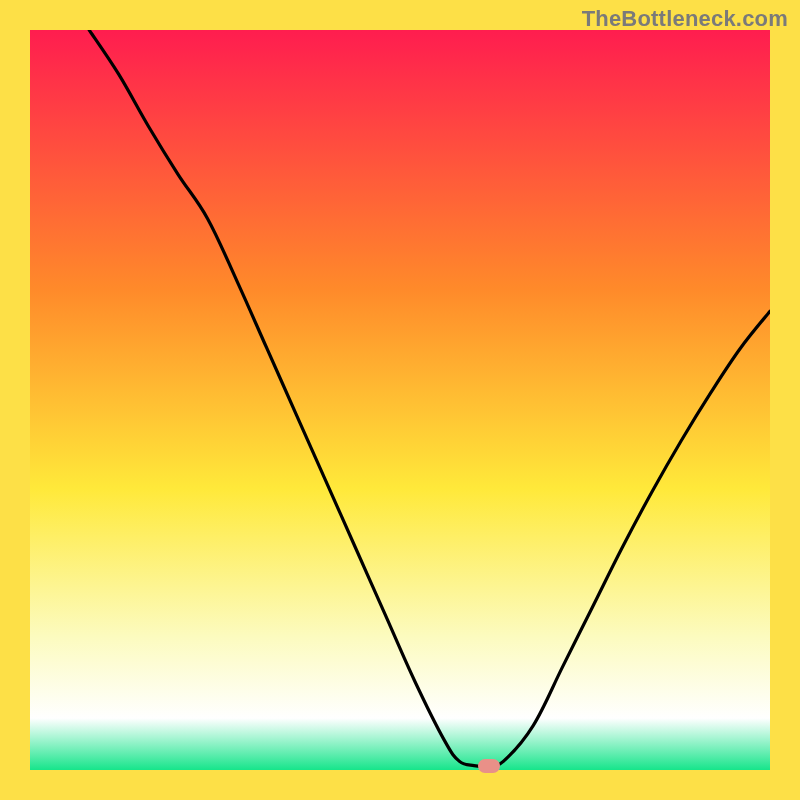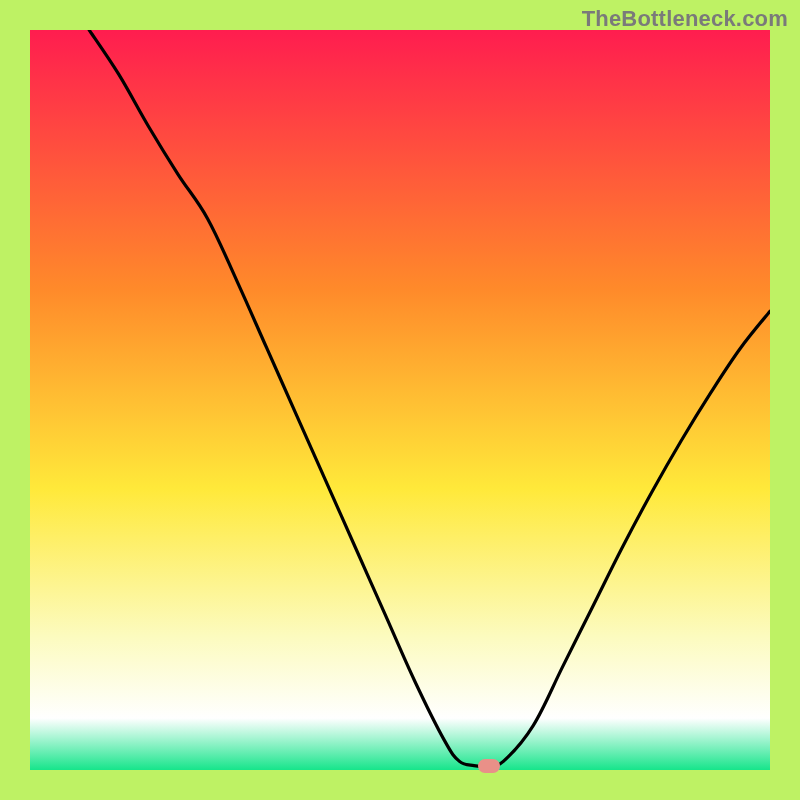--- a/index.html
+++ b/index.html
@@ -1,21 +1,21 @@
 <!DOCTYPE html>
 <html><head>
 <meta charset="utf-8">
 <style>
   * { margin: 0; padding: 0; box-sizing: border-box; }
   html, body { width: 800px; height: 800px; background: #000; overflow: hidden; }
   .stage {
     position: relative;
     width: 800px;
     height: 800px;
-    background: #bef264;
+    background: #fde047;
   }
   .plot-area {
     position: absolute;
     left: 30px;
     top: 30px;
     width: 740px;
     height: 740px;
   }
   .gradient {
     position: absolute;

